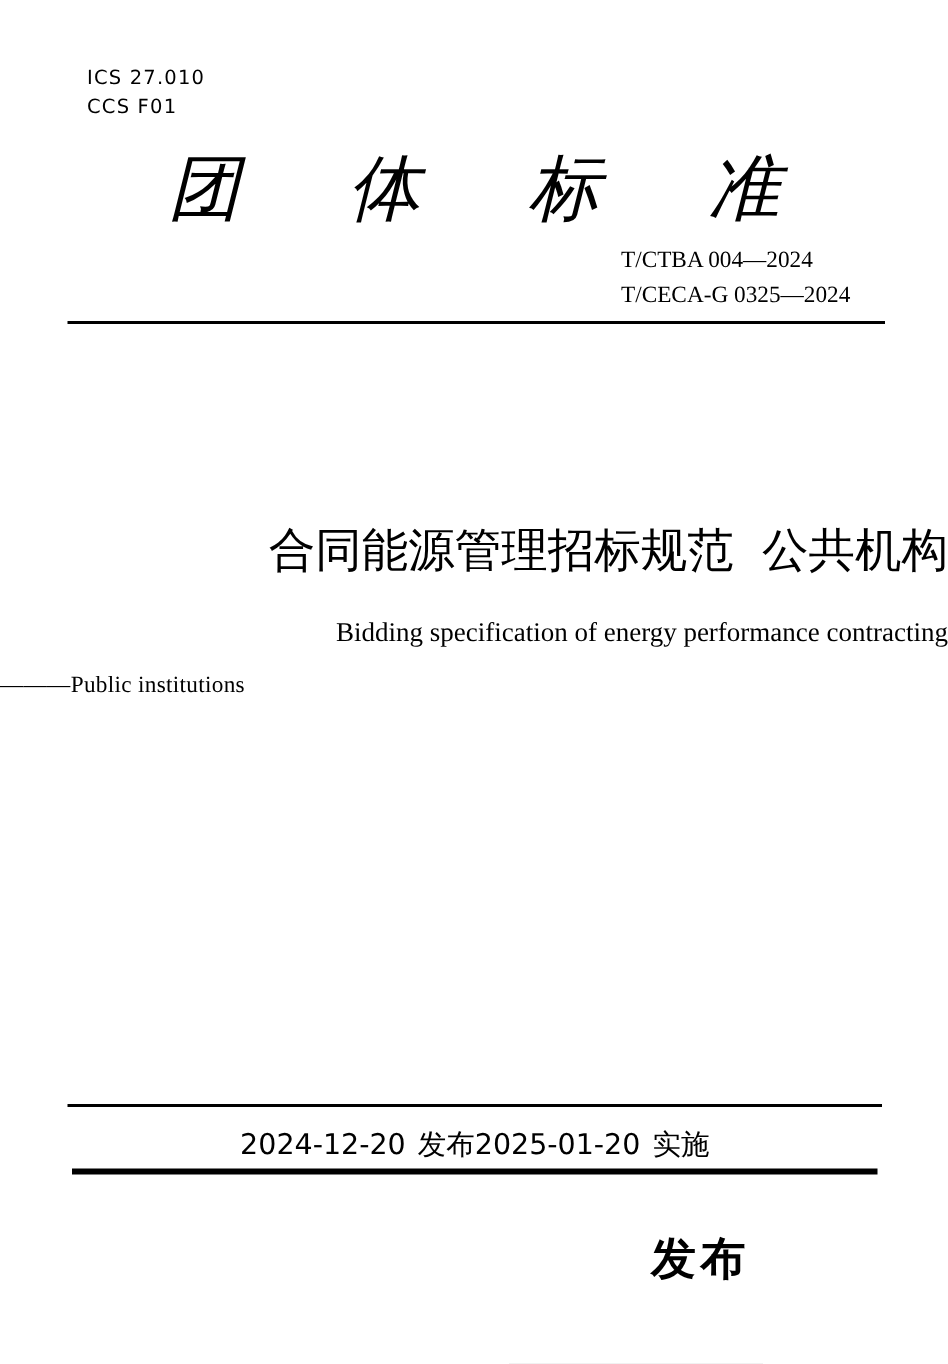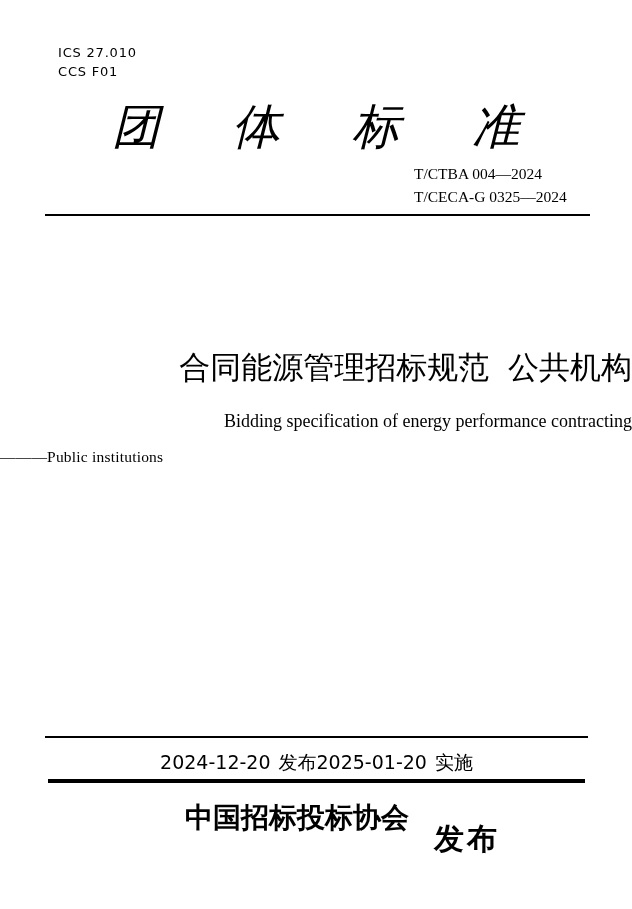--- a/index.html
+++ b/index.html
@@ -194,18 +194,17 @@
       <span>2024-12-20</span><span class="label-gap"></span><span>发布</span>
     </span>
     <span>
       <span>2025-01-20</span><span class="label-gap"></span><span>实施</span>
     </span>
   </div>
 
   <div class="rule-thick"></div>
 
   <div class="publishers">
-    <div class="pub-line-1">中国招标投标协会</div>
   </div>
 
   <div class="publish-action">发布</div>
 
 </div>
 
 </body></html>

